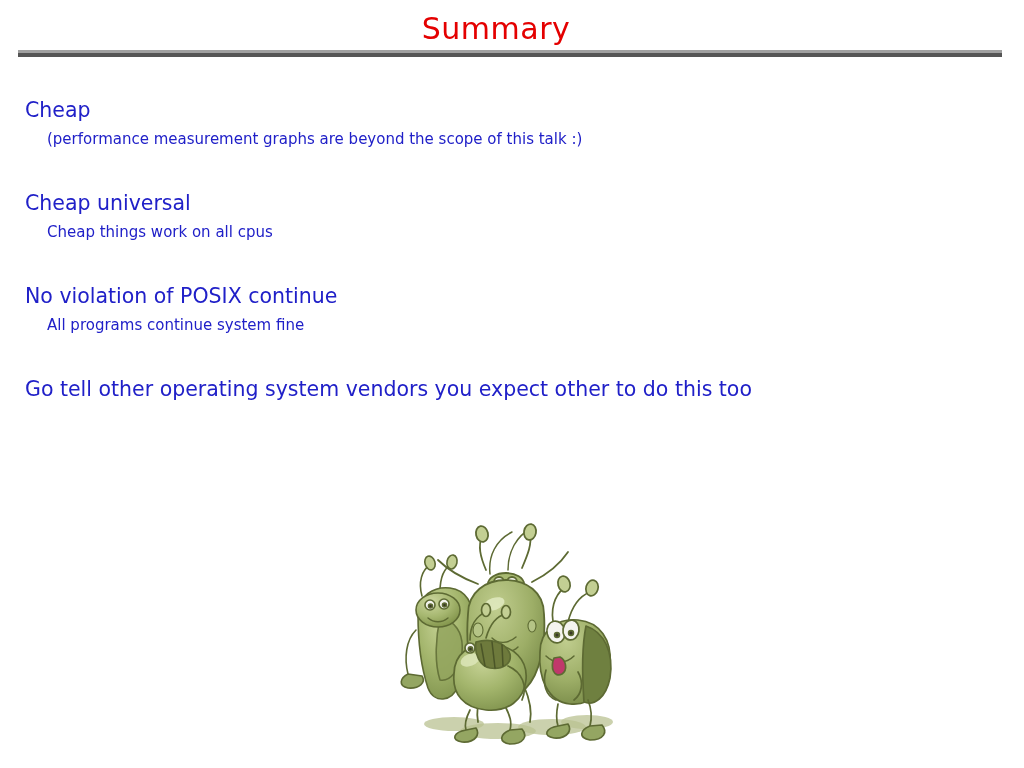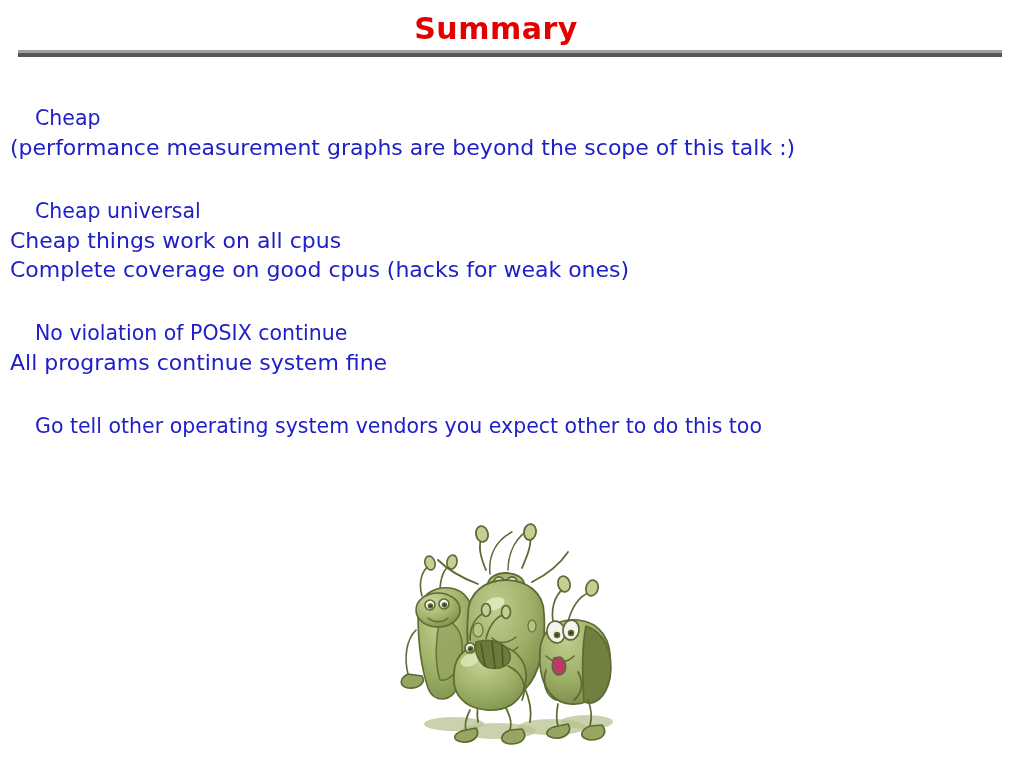--- a/index.html
+++ b/index.html
@@ -21,21 +21,21 @@
     height: 768px;
   }
   #slide-title {
     position: absolute;
     left: 0;
     top: 12px;
     width: 992px;
     text-align: center;
     color: #e40000;
     font-family: "DejaVu Sans", sans-serif;
-    font-weight: bold;
+    font-weight: normal;
     font-size: 30px;
     letter-spacing: 0.5px;
     line-height: 34px;
     white-space: nowrap;
   }
   #title-rule {
     position: absolute;
     left: 18px;
     top: 50px;
     width: 984px;
@@ -45,42 +45,42 @@
     height: 3px;
     background: #a0a0a0;
   }
   #title-rule .rule-bottom {
     height: 4px;
     background: #555555;
   }
   #body-content {
     position: absolute;
     left: 0;
-    top: 104px;
+    top: 96px;
     width: 871px;
-    margin-left: 10px;
   }
   .bullet-block {
     margin: 0;
     padding: 0;
   }
   .bullet-line {
     color: #2020c8;
     font-family: "DejaVu Sans", sans-serif;
     font-weight: normal;
     font-size: 20px;
     line-height: 29px;
     white-space: nowrap;
   }
   .lvl1 {
     padding-left: 25px;
     font-size: 20.5px;
   }
   .lvl2 {
-    font-size: 22px;
+    padding-left: 47px;
+    font-size: 15px;
   }
   .block-gap {
     height: 35px;
   }
   #bug-figure {
     position: absolute;
     left: 382px;
     top: 522px;
     width: 252px;
     height: 232px;
@@ -108,21 +108,20 @@
     <div class="bullet-block">
       <div class="bullet-line lvl1">Cheap</div>
       <div class="bullet-line lvl2">(performance measurement graphs are beyond the scope of this talk :)</div>
     </div>
 
     <div class="block-gap"></div>
 
     <div class="bullet-block">
       <div class="bullet-line lvl1">Cheap universal</div>
       <div class="bullet-line lvl2">Cheap things work on all cpus</div>
-      <div class="bullet-line lvl2">Complete coverage on good cpus (hacks for weak ones)</div>
     </div>
 
     <div class="block-gap"></div>
 
     <div class="bullet-block">
       <div class="bullet-line lvl1">No violation of POSIX continue</div>
       <div class="bullet-line lvl2">All programs continue system fine</div>
     </div>
 
     <div class="block-gap"></div>

